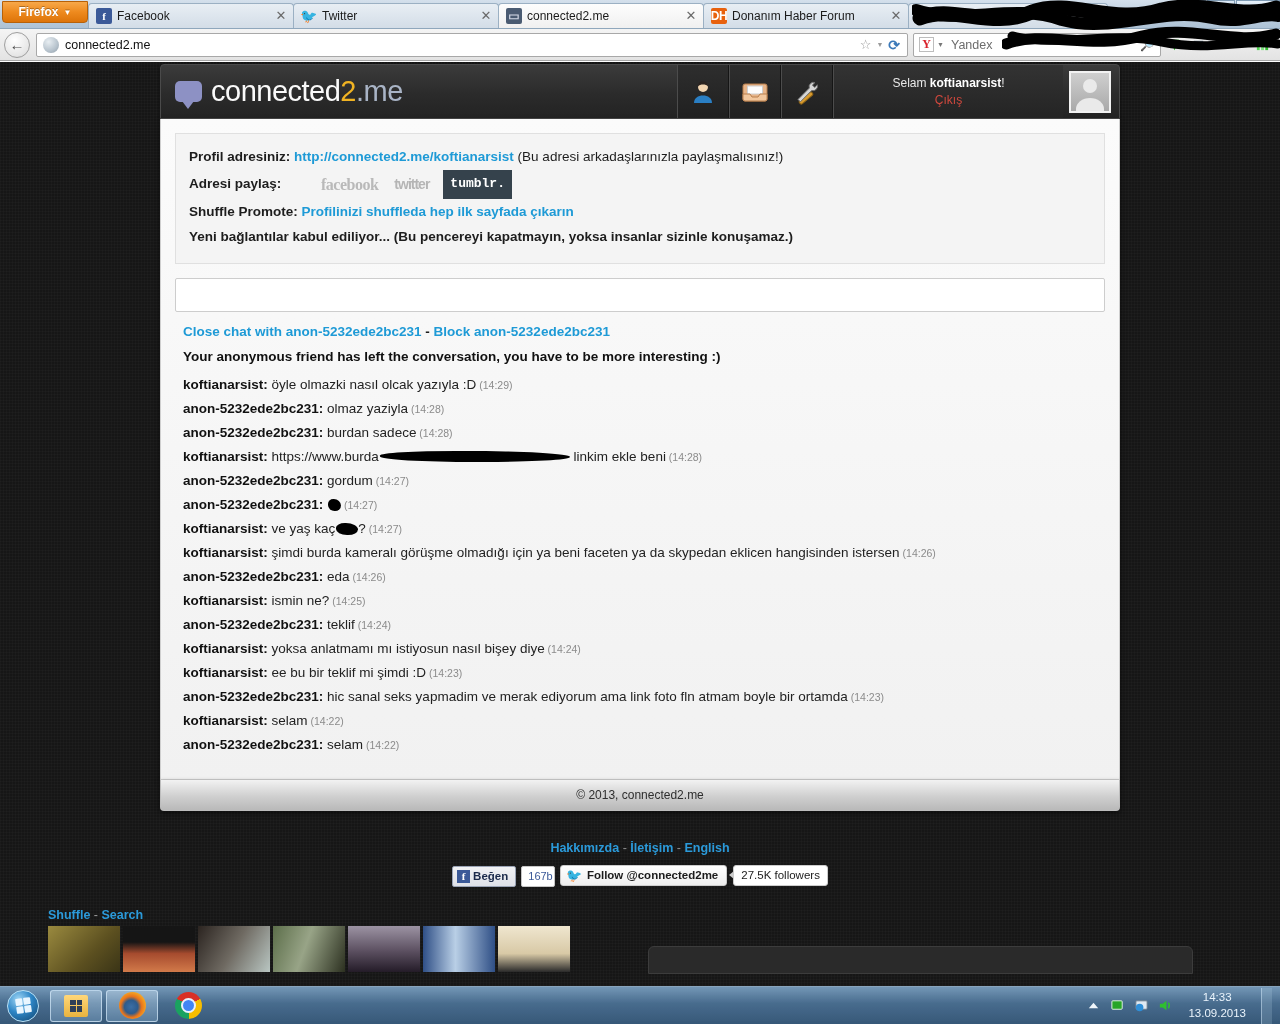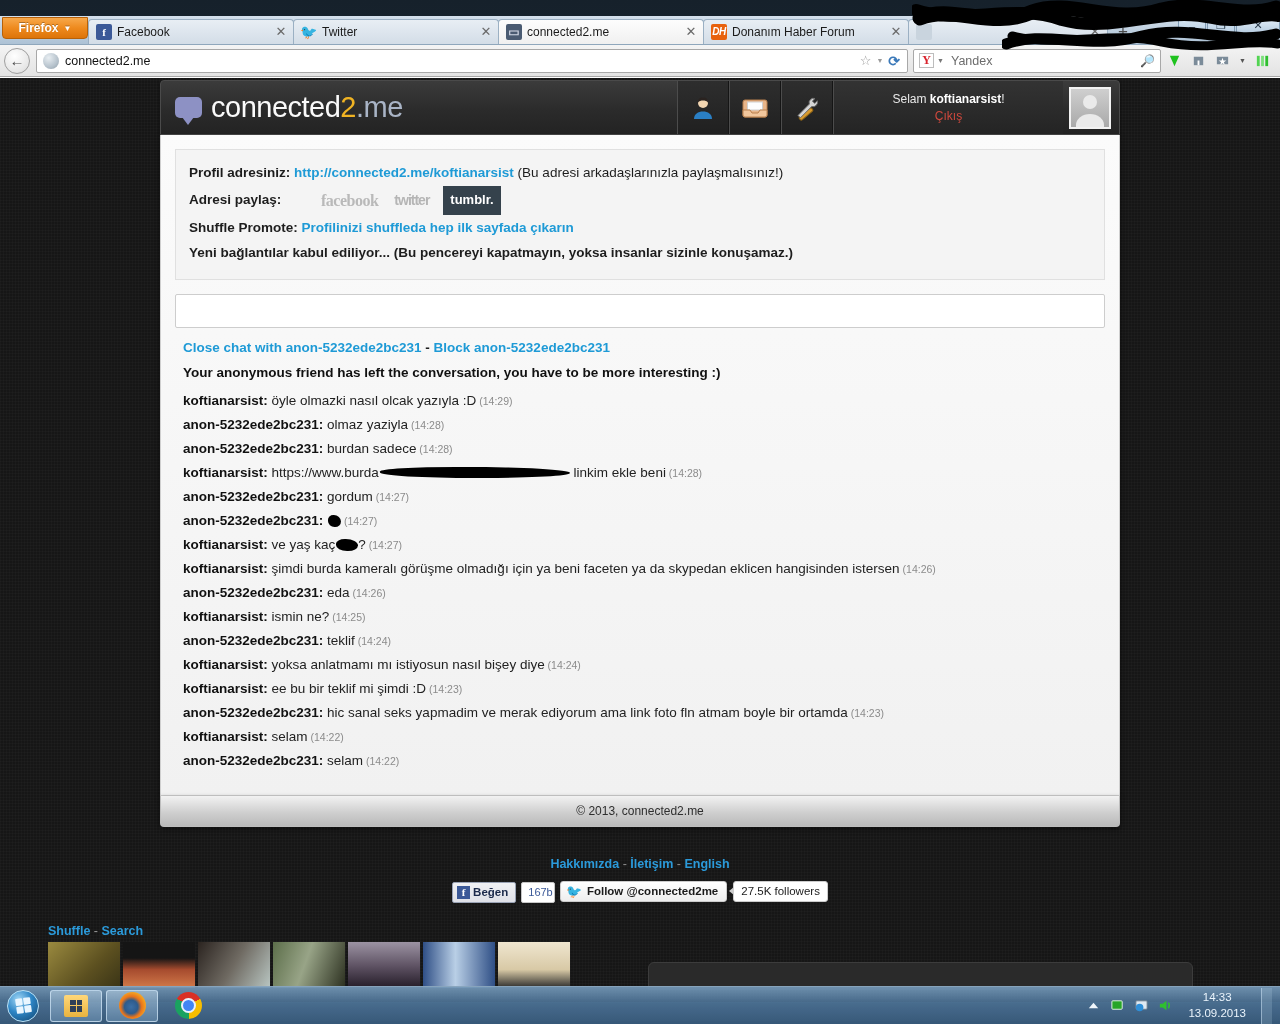--- a/index.html
+++ b/index.html
@@ -13,21 +13,20 @@
   
   #desktop {
     position: absolute; inset: 0;
     background: linear-gradient(180deg,#16212b 0%,#233445 40%,#3b5468 70%,#6e8ca4 100%);
   }
 
   
   #browser-window {
     position: absolute; left: 0; top: 0; width: 1280px; height: 986px;
     background: #fff;
-    margin-top: 16px;
   }
 
   
   #tabstrip {
     position: relative; height: 29px;
     background: linear-gradient(180deg,#d4e0ec 0%,#bfd0e0 50%,#adc2d5 100%);
     display: flex; align-items: flex-end;
     border-bottom: 1px solid #8fa7bc;
   }
   .ff-button {
@@ -57,21 +56,21 @@
   }
   .tab-favicon {
     width: 16px; height: 16px; flex: 0 0 16px; margin-right: 5px;
     border-radius: 2px;
     display: flex; align-items: center; justify-content: center;
     font-size: 11px; font-weight: bold; color: #fff; line-height: 1;
   }
   .fav-facebook { background: #3b5998; font-family: "Liberation Serif", serif; }
   .fav-twitter  { background: transparent; color: #46a5e0; font-size: 14px; }
   .fav-c2m      { background: #4a5b72; color: #cfd6e4; font-size: 12px; }
-  .fav-dh       { background: #e8610d; font-size: 10px; letter-spacing: -0.5px; font-style: italic; }
+  .fav-dh       { background: #e8610d; font-size: 12px; letter-spacing: -0.5px; }
   .fav-blank    { background: #c9d4de; }
   .tab-label {
     flex: 1 1 auto; white-space: nowrap; overflow: hidden;
     text-overflow: ellipsis;
   }
   .tab-close {
     flex: 0 0 16px; text-align: center; color: #6a6a6a; font-size: 13px;
     line-height: 14px;
   }
   .newtab {
@@ -225,21 +224,21 @@
     font-family: "Liberation Serif", serif; color: #b9b9b9; font-size: 16px;
     font-weight: bold; letter-spacing: -0.5px; margin-right: 16px;
   }
   .sh-twitter {
     color: #b5b5b5; font-size: 14px; font-weight: bold;
     font-family: "Liberation Sans", sans-serif; margin-right: 14px;
     letter-spacing: -1px;
   }
   .sh-tumblr {
     background: #35424c; color: #fff; font-size: 13px; font-weight: bold;
-    font-family: Liberation Sans, sans-serif; padding: 2px 7px 3px;
+    font-family: Liberation Mono, monospace; padding: 2px 7px 3px;
   }
 
   
   #msg-input {
     margin-top: 14px; height: 34px; width: 100%;
     background: #fff; border: 1px solid #cdcdcd; border-radius: 2px;
     font-size: 13px; padding: 0 7px; color: #222;
     font-family: "Liberation Sans", sans-serif;
   }
 

